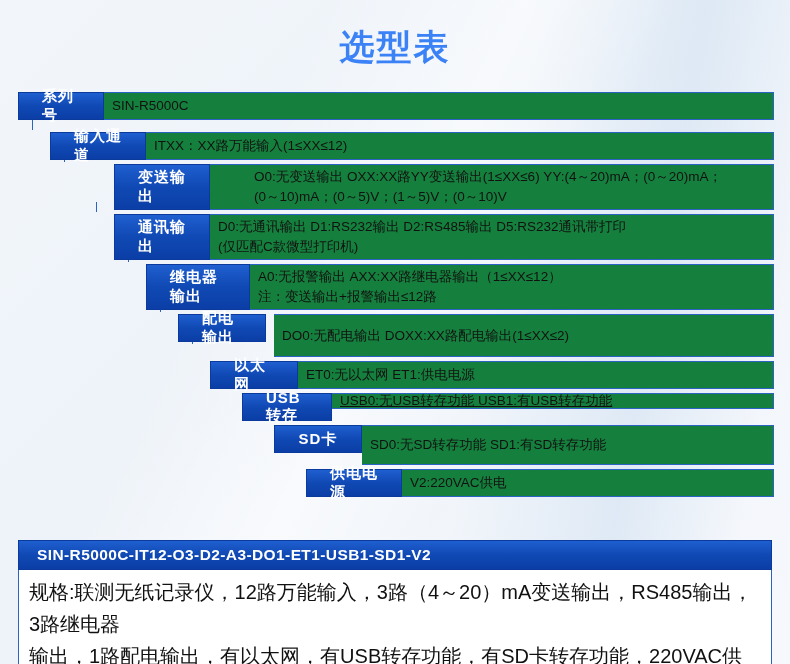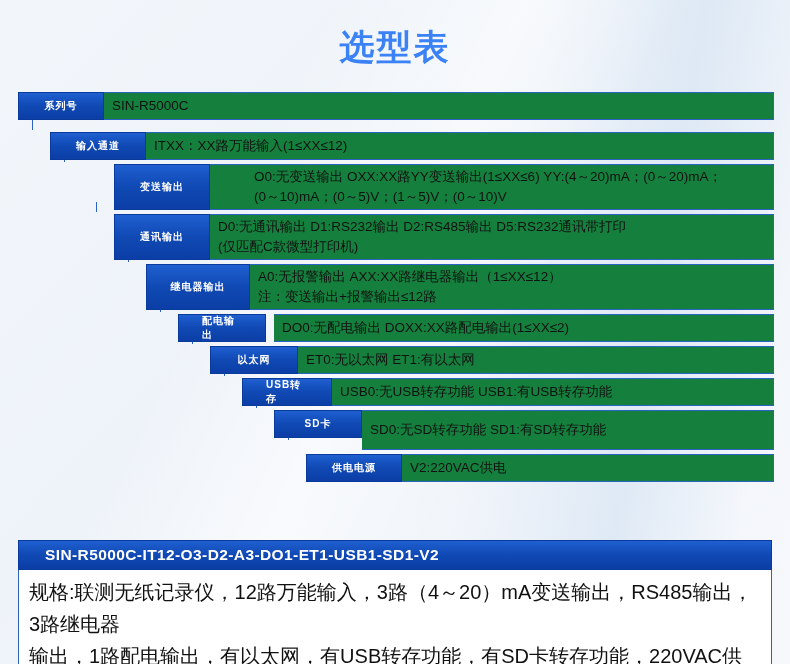--- a/index.html
+++ b/index.html
@@ -55,21 +55,21 @@
     position: relative;
     display: flex;
     align-items: stretch;
     margin-bottom: 4px;
   }
 
   .label {
     background: linear-gradient(180deg, #1f5fd0 0%, #1049b4 50%, #0b3ea6 100%);
     color: #fff;
     font-weight: bold;
-    font-size: 10px;
+    font-size: 15px;
     display: flex;
     align-items: center;
     justify-content: center;
     padding: 0 23px;
     letter-spacing: 1px;
     box-sizing: border-box;
     border: 1px solid #0a3a9c;
     flex: 0 0 auto;
   }
 
@@ -110,29 +110,29 @@
   .r3 { margin-left: 96px; }
   .r3 .label { width: 96px; height: 46px; }
   .r3 .value { height: 46px; width: 556px; }
 
   .r4 { margin-left: 128px; }
   .r4 .label { width: 104px; height: 46px; }
   .r4 .value { height: 46px; width: 516px; }
 
   .r5 { margin-left: 160px; gap: 8px; }
   .r5 .label { width: 88px; height: 28px; }
-  .r5 .value { height: 28px; width: 500px; }
+  .r5 .value { height: 43px; width: 500px; }
 
   .r6 { margin-left: 192px; }
   .r6 .label { width: 88px; height: 28px; }
   .r6 .value { height: 28px; width: 468px; }
 
   .r7 { margin-left: 224px; }
   .r7 .label { width: 90px; height: 28px; }
-  .r7 .value { height: 28px; width: 434px; }
+  .r7 .value { height: 16px; width: 434px; text-decoration: underline; }
 
   .r8 { margin-left: 256px; }
   .r8 .label { width: 88px; height: 28px; }
   .r8 .value { height: 40px; width: 404px; }
 
   .r9 { margin-left: 288px; }
   .r9 .label { width: 96px; height: 28px; }
   .r9 .value { height: 28px; width: 364px; }
 
   
@@ -157,21 +157,21 @@
     top: 540px;
     width: 754px;
   }
   .result-header {
     background: linear-gradient(180deg, #1f5fd0 0%, #1049b4 50%, #0b3ea6 100%);
     border: 1px solid #0a3a9c;
     color: #fff;
     font-size: 15.5px;
     font-weight: bold;
     letter-spacing: 0.4px;
-    padding: 6px 26px;
+    padding: 6px 18px;
     box-sizing: border-box;
     height: 30px;
     display: flex;
     align-items: center;
   }
   .result-body {
     background: #ffffff;
     border: 1px solid #2a63c4;
     border-top: none;
     font-size: 20px;
@@ -246,21 +246,21 @@
     <div class="row r5">
       <div class="label">配电输出</div>
       <div class="value">
           <span class="vtext">DO0:无配电输出 DOXX:XX路配电输出(1≤XX≤2)</span>
         </div>
     </div>
 
     <div class="row r6">
       <div class="label">以太网</div>
       <div class="value">
-          <span class="vtext">ET0:无以太网  ET1:有以太网</span>
+          <span class="vtext">ET0:无以太网  ET1:供电电源</span>
         </div>
     </div>
 
     <div class="row r7">
       <div class="label">USB转存</div>
       <div class="value">
           <span class="vtext">USB0:无USB转存功能 USB1:有USB转存功能</span>
         </div>
     </div>
 

